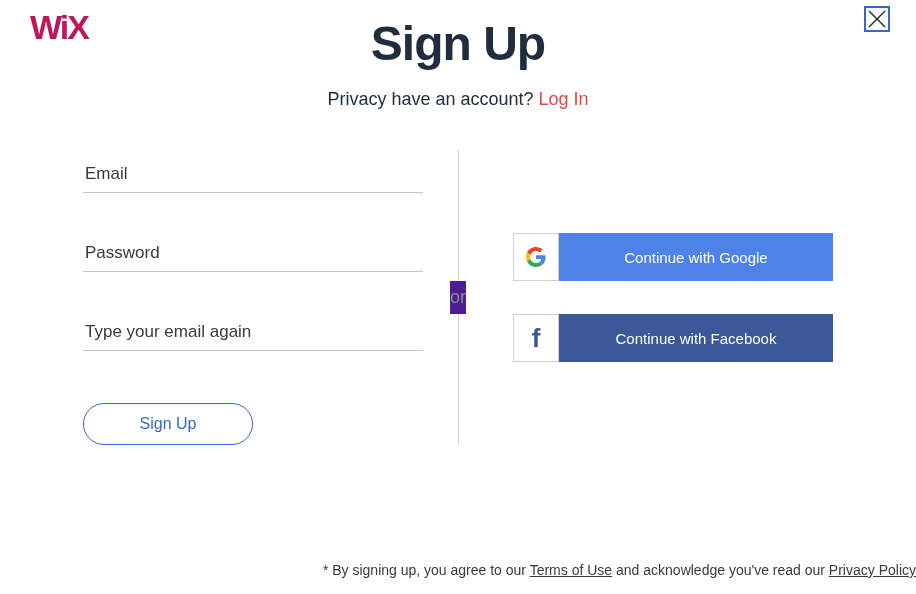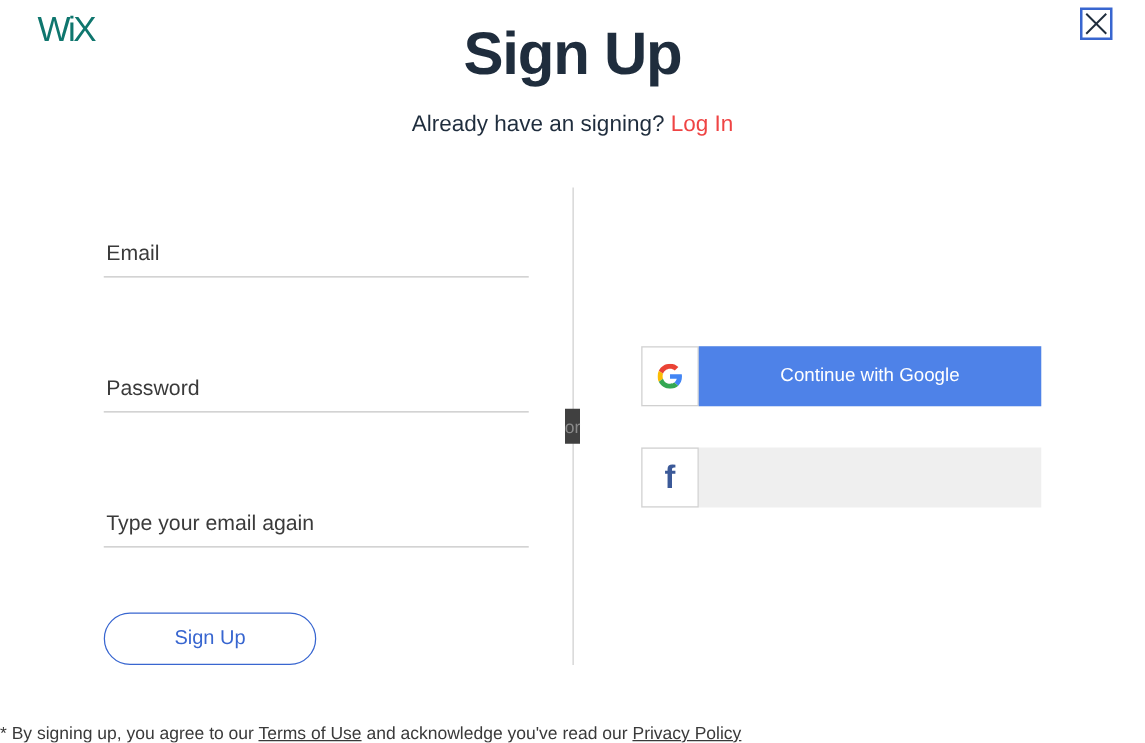--- a/index.html
+++ b/index.html
@@ -8,24 +8,24 @@
       background: #fff;
       width: 916px;
       height: 594px;
       position: relative;
       overflow: hidden;
     }
     .logo {
       position: absolute;
       top: 8px;
       left: 30px;
-      font-size: 28px;
-      font-weight: 400;
+      font-size: 34px;
+      font-weight: 700;
       letter-spacing: -2px;
-      color: #0f766e;
+      color: #be185d;
     }
     .close-btn {
       position: absolute;
       top: 6px;
       right: 26px;
       width: 26px;
       height: 26px;
       border: 2px solid #3866d0;
       display: flex;
       align-items: center;
@@ -69,21 +69,20 @@
     }
     .input-field {
       width: 100%;
       border: none;
       border-bottom: 1px solid #c5c5c5;
       padding: 8px 2px;
       font-size: 17px;
       color: #1f2d3d;
       outline: none;
       background: transparent;
-      margin-top: 29px;
     }
     .input-field::placeholder {
       color: #3a3a3a;
     }
     .signup-btn {
       width: 170px;
       height: 42px;
       border: 1px solid #3866d0;
       border-radius: 21px;
       background: #fff;
@@ -103,23 +102,23 @@
     }
     .vline {
       position: absolute;
       top: 0;
       bottom: 0;
       width: 1px;
       background: #d0d0d0;
     }
     .or-text {
       position: relative;
-      background: #404040;
+      background: #4c1d95;
       padding: 6px 0;
-      font-size: 14px;
+      font-size: 18px;
       color: #8a8a8a;
       z-index: 1;
     }
     .social-col {
       flex: 1;
       max-width: 340px;
       display: flex;
       flex-direction: column;
       gap: 33px;
       padding-left: 20px;
@@ -150,24 +149,24 @@
     .google-btn .social-label { background: #4e82e8; }
     .facebook-btn .social-label { background: #3b5998; }
     .fb-f {
       font-size: 26px;
       font-weight: 700;
       color: #3b5998;
       font-family: Arial, sans-serif;
     }
     .footer {
       position: absolute;
-      bottom: 0;
+      bottom: 16px;
       left: 0;
       right: 0;
-      text-align: left;
+      text-align: right;
       font-size: 14px;
       color: #3a3a3a;
     }
     .footer-link {
       text-decoration: underline;
       color: #3a3a3a;
       cursor: pointer;
     }
   </style>
 </head>
@@ -178,21 +177,21 @@
 <div class="close-btn">
   <svg width="18" height="18" viewBox="0 0 18 18">
     <line x1="1" y1="1" x2="17" y2="17" stroke="#1f2d3d" stroke-width="1.5"></line>
     <line x1="17" y1="1" x2="1" y2="17" stroke="#1f2d3d" stroke-width="1.5"></line>
   </svg>
 </div>
 
 <div class="header">
   <h1 class="title">Sign Up</h1>
   <div class="subtitle">
-    <span>Already have an signing? </span><span class="login-link">Log In</span>
+    <span>Privacy have an account? </span><span class="login-link">Log In</span>
   </div>
 </div>
 
 <div class="content">
   <div class="form-col">
     <div class="input-group">
       <input class="input-field" type="text" placeholder="Email" style="">
     </div>
     <div class="input-group">
       <input class="input-field" type="password" placeholder="Password" style="">
@@ -217,19 +216,20 @@
           <path fill="#FBBC05" d="M10.53 28.59c-.48-1.45-.76-2.99-.76-4.59s.27-3.14.76-4.59l-7.98-6.19C.92 16.46 0 20.12 0 24c0 3.88.92 7.54 2.56 10.78l7.97-6.19z"></path>
           <path fill="#34A853" d="M24 48c6.48 0 11.93-2.13 15.89-5.81l-7.73-6c-2.15 1.45-4.92 2.3-8.16 2.3-6.26 0-11.57-4.22-13.47-9.91l-7.98 6.19C6.51 42.62 14.62 48 24 48z"></path>
         </svg>
       </span>
       <span class="social-label">Continue with Google</span>
     </button>
     <button class="social-btn facebook-btn">
       <span class="social-icon-box">
         <span class="fb-f">f</span>
       </span>
+      <span class="social-label">Continue with Facebook</span>
     </button>
   </div>
 </div>
 
 <div class="footer">
   <span>* By signing up, you agree to our </span><span class="footer-link">Terms of Use</span><span> and acknowledge you've read our </span><span class="footer-link">Privacy Policy</span>
 </div>
 
 </body></html>

